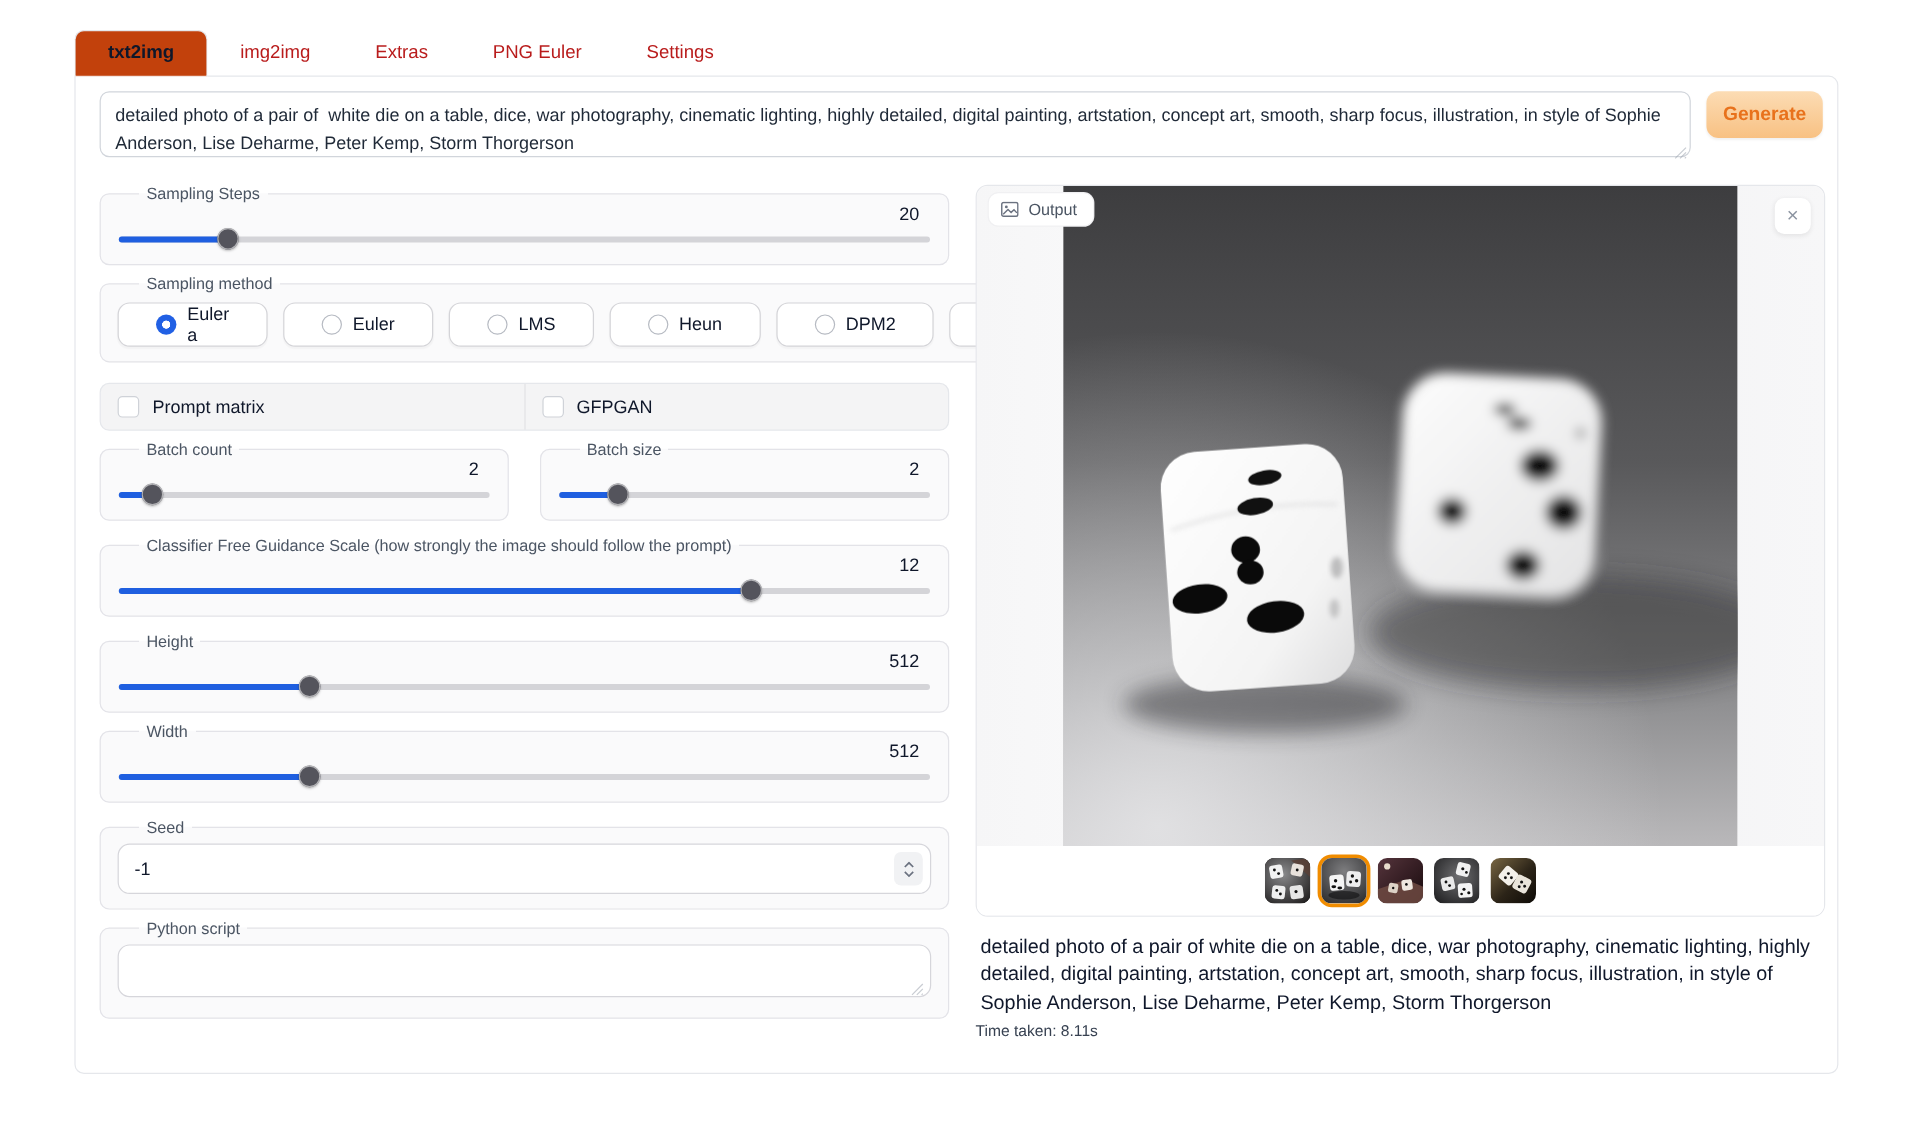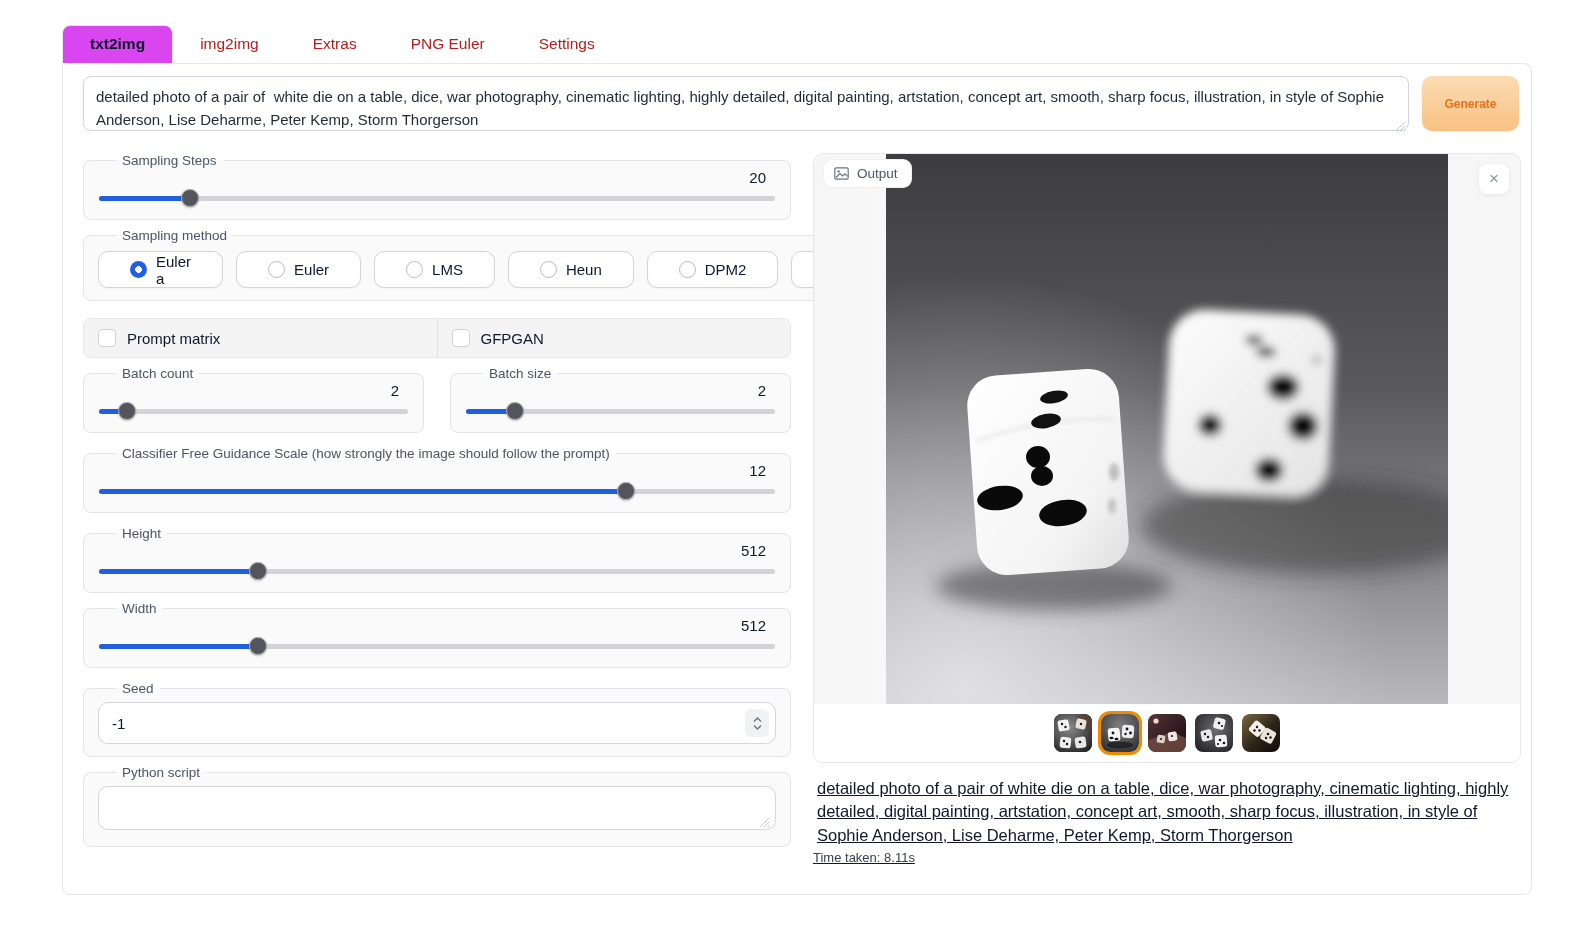--- a/index.html
+++ b/index.html
@@ -3,35 +3,35 @@
 <meta charset="utf-8">
 <style>
   * { box-sizing: border-box; }
   html,body { margin:0; padding:0; background:#fff; }
   body { width:1594px; height:935px; font-family:"Liberation Sans", sans-serif; color:#111827; position:relative; }
   .wrap { position:absolute; left:62px; top:25px; width:1470px; }
 
   
   .tabs { display:flex; align-items:flex-end; }
   .tab { padding:9px 27px 10px; font-size:15.5px; color:#b91c1c; cursor:pointer; }
-  .tab.active { background:#d946ef; border:1px solid #e5e7eb; border-bottom:1px solid #fff; border-radius:8px 8px 0 0; color:#0f172a; font-weight:700; position:relative; z-index:2; margin-bottom:-1px; }
+  .tab.active { background:#c2410c; border:1px solid #e5e7eb; border-bottom:1px solid #fff; border-radius:8px 8px 0 0; color:#0f172a; font-weight:700; position:relative; z-index:2; margin-bottom:-1px; }
 
   .panel { border:1px solid #e5e7eb; border-radius:0 8px 8px 8px; background:#fff; padding:12px 10px 14px 20px; min-height:832px; position:relative; z-index:1; }
 
   
   .prompt-row { display:flex; gap:13px; margin-bottom:18px; padding-right:2px; }
   .prompt-wrap { position:relative; flex:1; }
   .prompt { width:100%; height:55px; border:1px solid #d1d5db; border-radius:8px; padding:8px 12px; font-size:15px; line-height:1.55; color:#1f2937; resize:none; font-family:inherit; outline:none; background:#fff; overflow:hidden; }
   .resize-grip { position:absolute; right:3px; bottom:3px; width:11px; height:11px; opacity:.55; }
-  .generate-btn { width:97px; height:55px; flex:none; border:none; border-radius:10px; background:linear-gradient(180deg,#fcdcb4 0%,#f8c183 100%); color:#e8721c; font-weight:700; font-size:12px; font-family:inherit; cursor:pointer; box-shadow:0 1px 2px rgba(0,0,0,.06); }
+  .generate-btn { width:97px; height:39px; flex:none; border:none; border-radius:10px; background:linear-gradient(180deg,#fcdcb4 0%,#f8c183 100%); color:#e8721c; font-weight:700; font-size:16px; font-family:inherit; cursor:pointer; box-shadow:0 1px 2px rgba(0,0,0,.06); }
 
   
   .cols { display:flex; gap:22px; }
   .left-col { width:708px; flex:none; display:flex; flex-direction:column; gap:8px; }
-  .right-col { flex:1; min-width:0; padding-right:0;text-decoration:underline; }
+  .right-col { flex:1; min-width:0; padding-right:0; }
 
   fieldset { border:1px solid #e3e3e8; border-radius:8px; background:#fafafb; margin:0; padding:1px 14px 12px; }
   legend { font-size:13.5px; color:#4b5563; padding:0 6px; margin-left:18px; }
 
   .slider-value { text-align:right; font-size:15px; color:#0f172a; padding-right:10px; margin:0 0 3px; }
   .slider { position:relative; height:18px; margin:0 1px; cursor:pointer; }
   .slider .track { position:absolute; top:7px; left:0; right:0; height:5px; background:#d4d4d8; border-radius:3px; }
   .slider .fill { position:absolute; top:7px; left:0; height:5px; background:#1f5fe0; border-radius:3px; }
   .slider .knob { position:absolute; top:0; width:18px; height:18px; border-radius:50%; background:#54545c; box-shadow:inset 0 0 0 1px rgba(255,255,255,.55), 0 1px 2px rgba(0,0,0,.25); }
 

